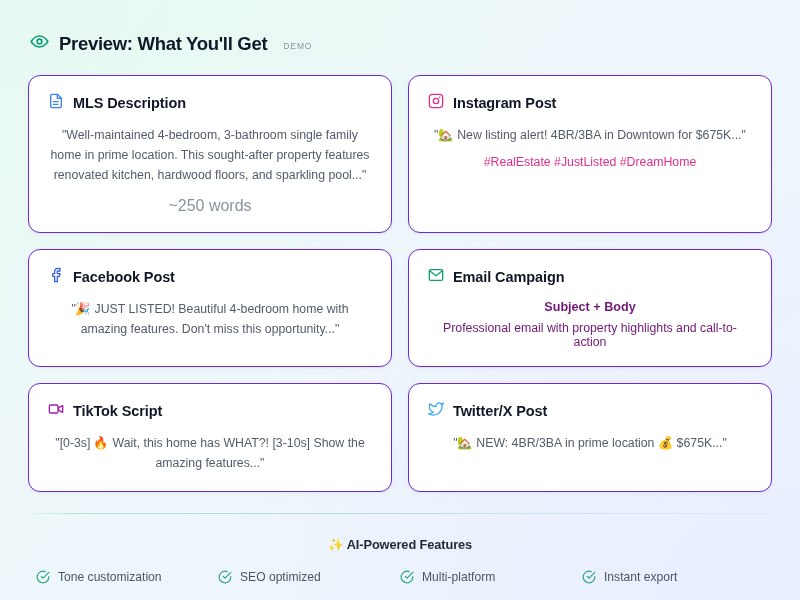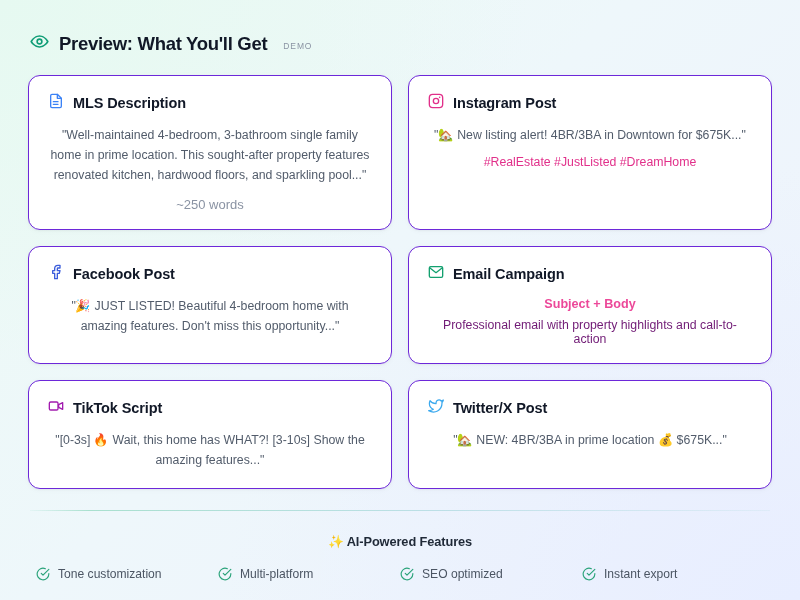--- a/index.html
+++ b/index.html
@@ -81,34 +81,34 @@
     font-weight: bold;
     color: #111827;
     letter-spacing: -0.1px;
   }
   .card-body {
     font-size: 12.3px;
     line-height: 1.62;
     color: #525c6b;
   }
   .card-meta {
-    font-size: 13px;
+    font-size: 16px;
     color: #8a93a3;
     margin-top: 11px;
   }
   .hashtags {
     font-size: 12.3px;
     color: #e1308a;
     margin-top: 9px;
     font-weight: 500;
   }
   .subject-line {
     font-size: 12.6px;
     font-weight: bold;
-    color: #ec4899;
+    color: #701a75;
     margin-bottom: 7px;
   }
   .email-desc {
     font-size: 12.3px;
     color: #701a75;
   }
   .emoji { font-family: "DejaVu Sans", sans-serif; }
 
   
   .divider {
@@ -268,30 +268,30 @@
       </span>
       <span>Tone customization</span>
     </div>
     <div class="feature">
       <span class="check-icon">
         <svg width="14" height="14" viewBox="0 0 24 24" fill="none" stroke="#2aa37a" stroke-width="2" stroke-linecap="round" stroke-linejoin="round">
           <path d="M22 11.1V12a10 10 0 1 1-5.93-9.14"></path>
           <polyline points="22 4 12 14.01 9 11.01"></polyline>
         </svg>
       </span>
-      <span>Multi-platform</span>
+      <span>SEO optimized</span>
     </div>
     <div class="feature">
       <span class="check-icon">
         <svg width="14" height="14" viewBox="0 0 24 24" fill="none" stroke="#2aa37a" stroke-width="2" stroke-linecap="round" stroke-linejoin="round">
           <path d="M22 11.1V12a10 10 0 1 1-5.93-9.14"></path>
           <polyline points="22 4 12 14.01 9 11.01"></polyline>
         </svg>
       </span>
-      <span>SEO optimized</span>
+      <span>Multi-platform</span>
     </div>
     <div class="feature">
       <span class="check-icon">
         <svg width="14" height="14" viewBox="0 0 24 24" fill="none" stroke="#2aa37a" stroke-width="2" stroke-linecap="round" stroke-linejoin="round">
           <path d="M22 11.1V12a10 10 0 1 1-5.93-9.14"></path>
           <polyline points="22 4 12 14.01 9 11.01"></polyline>
         </svg>
       </span>
       <span>Instant export</span>
     </div>

